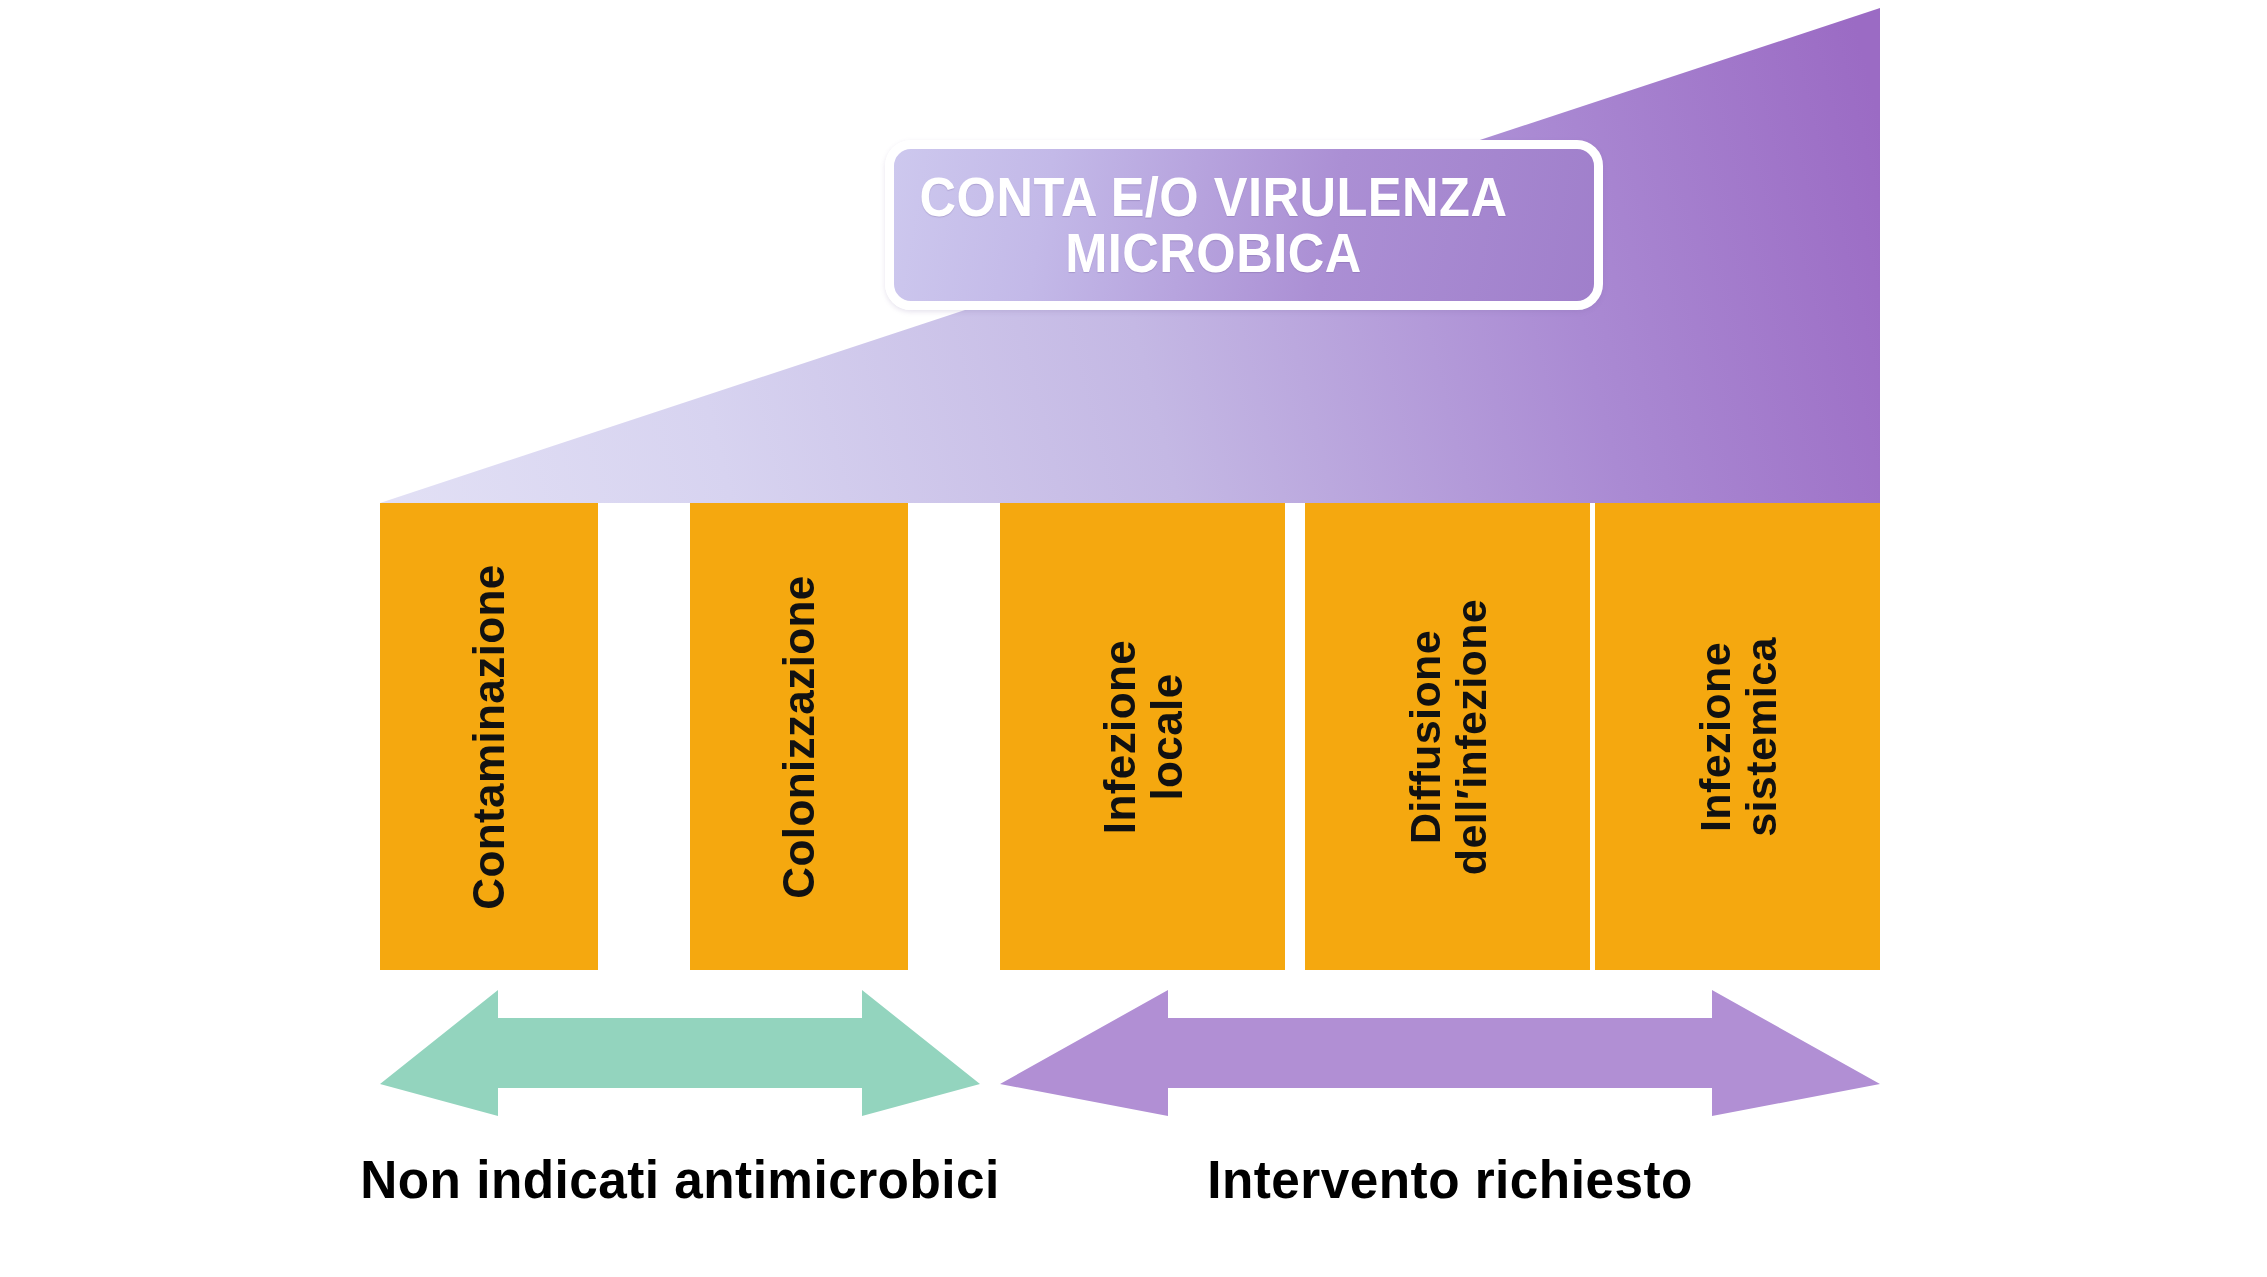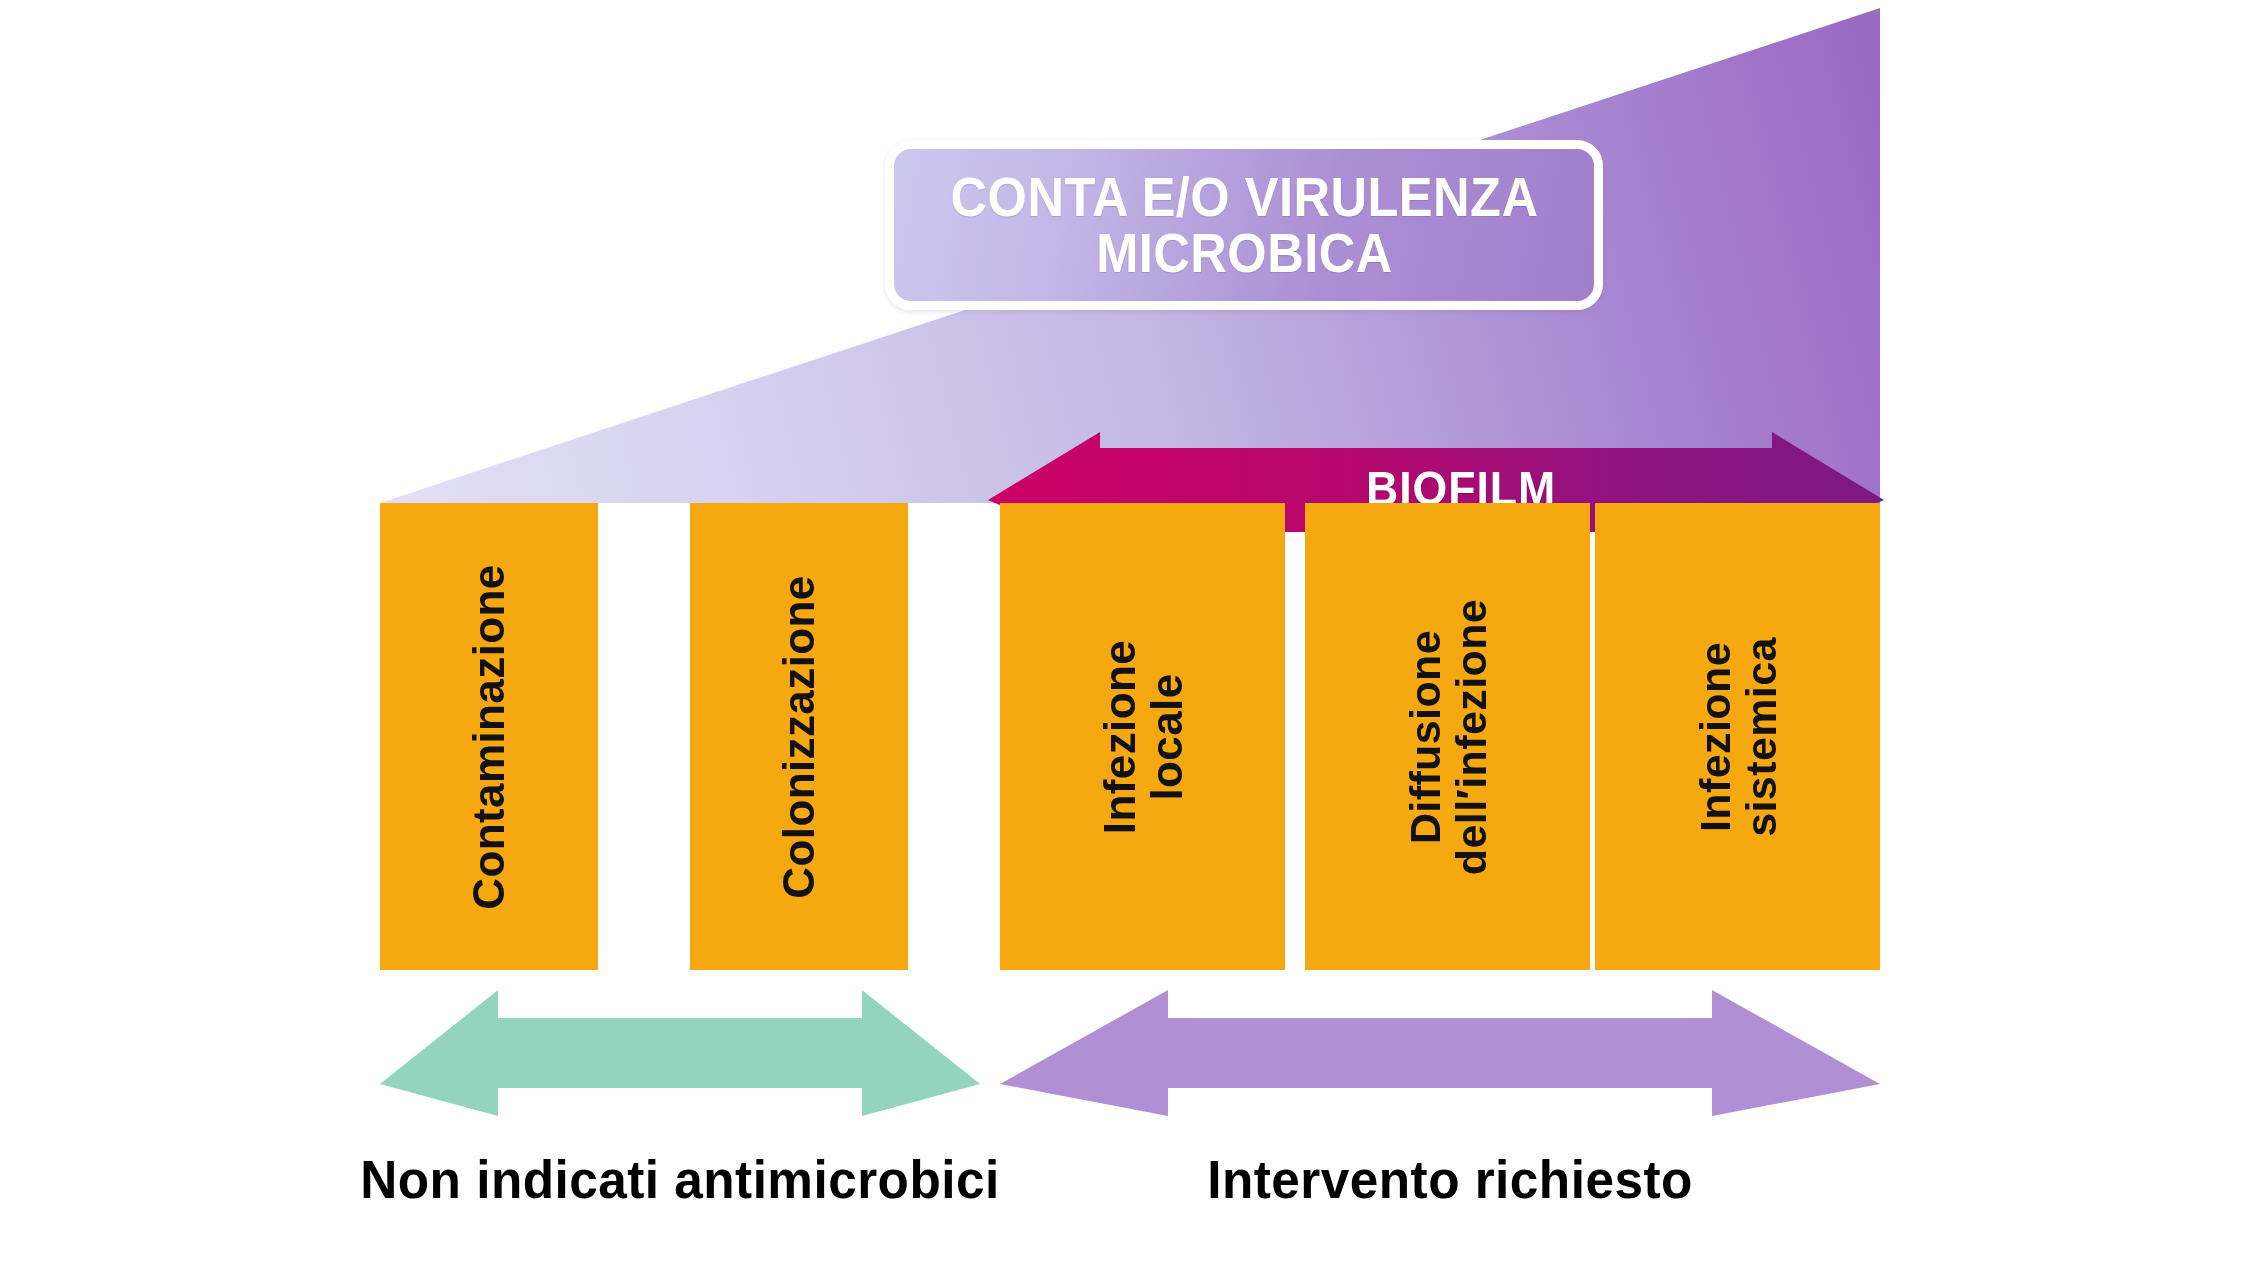--- a/index.html
+++ b/index.html
@@ -34,21 +34,21 @@
     position: absolute;
     left: 885px;
     top: 140px;
     width: 718px;
     height: 170px;
     border-radius: 26px;
     border: 9px solid #ffffff;
     background: linear-gradient(100deg, #cdc8ee 0%, #c3b9e8 22%, #ab8fd4 62%, #a07fcb 100%);
     display: flex;
     align-items: center;
-    justify-content: center;
+    justify-content: flex-start;
     box-shadow: 0 2px 5px rgba(120,100,160,0.18);
   }
   .callout-text {
     color: #ffffff;
     font-family: "Liberation Sans Narrow", "Liberation Sans", sans-serif;
     font-weight: bold;
     font-size: 55px;
     line-height: 1.02;
     letter-spacing: 0.5px;
     text-align: center;
@@ -156,27 +156,20 @@
     </defs>
 
     <polygon points="380,503 1880,8 1880,503" fill="url(#wedgeGrad)"></polygon>
   </svg>
 
   <div class="callout">
     <div class="callout-text">CONTA E/O VIRULENZA
 MICROBICA</div>
   </div>
 
-  <div class="biofilm-wrap">
-    <svg width="896" height="120" viewBox="0 0 896 120" aria-hidden="true">
-
-      <polygon fill="url(#biofilmGrad)" points="0,72 112,4 112,20 784,20 784,4 896,72 784,120 784,104 112,104 112,120"></polygon>
-    </svg>
-    <div class="biofilm-label">BIOFILM</div>
-  </div>
 
   <div class="stage-row">
 
     <div class="stage-box" style="left:0px; width:218px;">
       <div class="stage-label">Contaminazione</div>
     </div>
 
     <div class="stage-box" style="left:310px; width:218px;">
       <div class="stage-label">Colonizzazione</div>
     </div>

